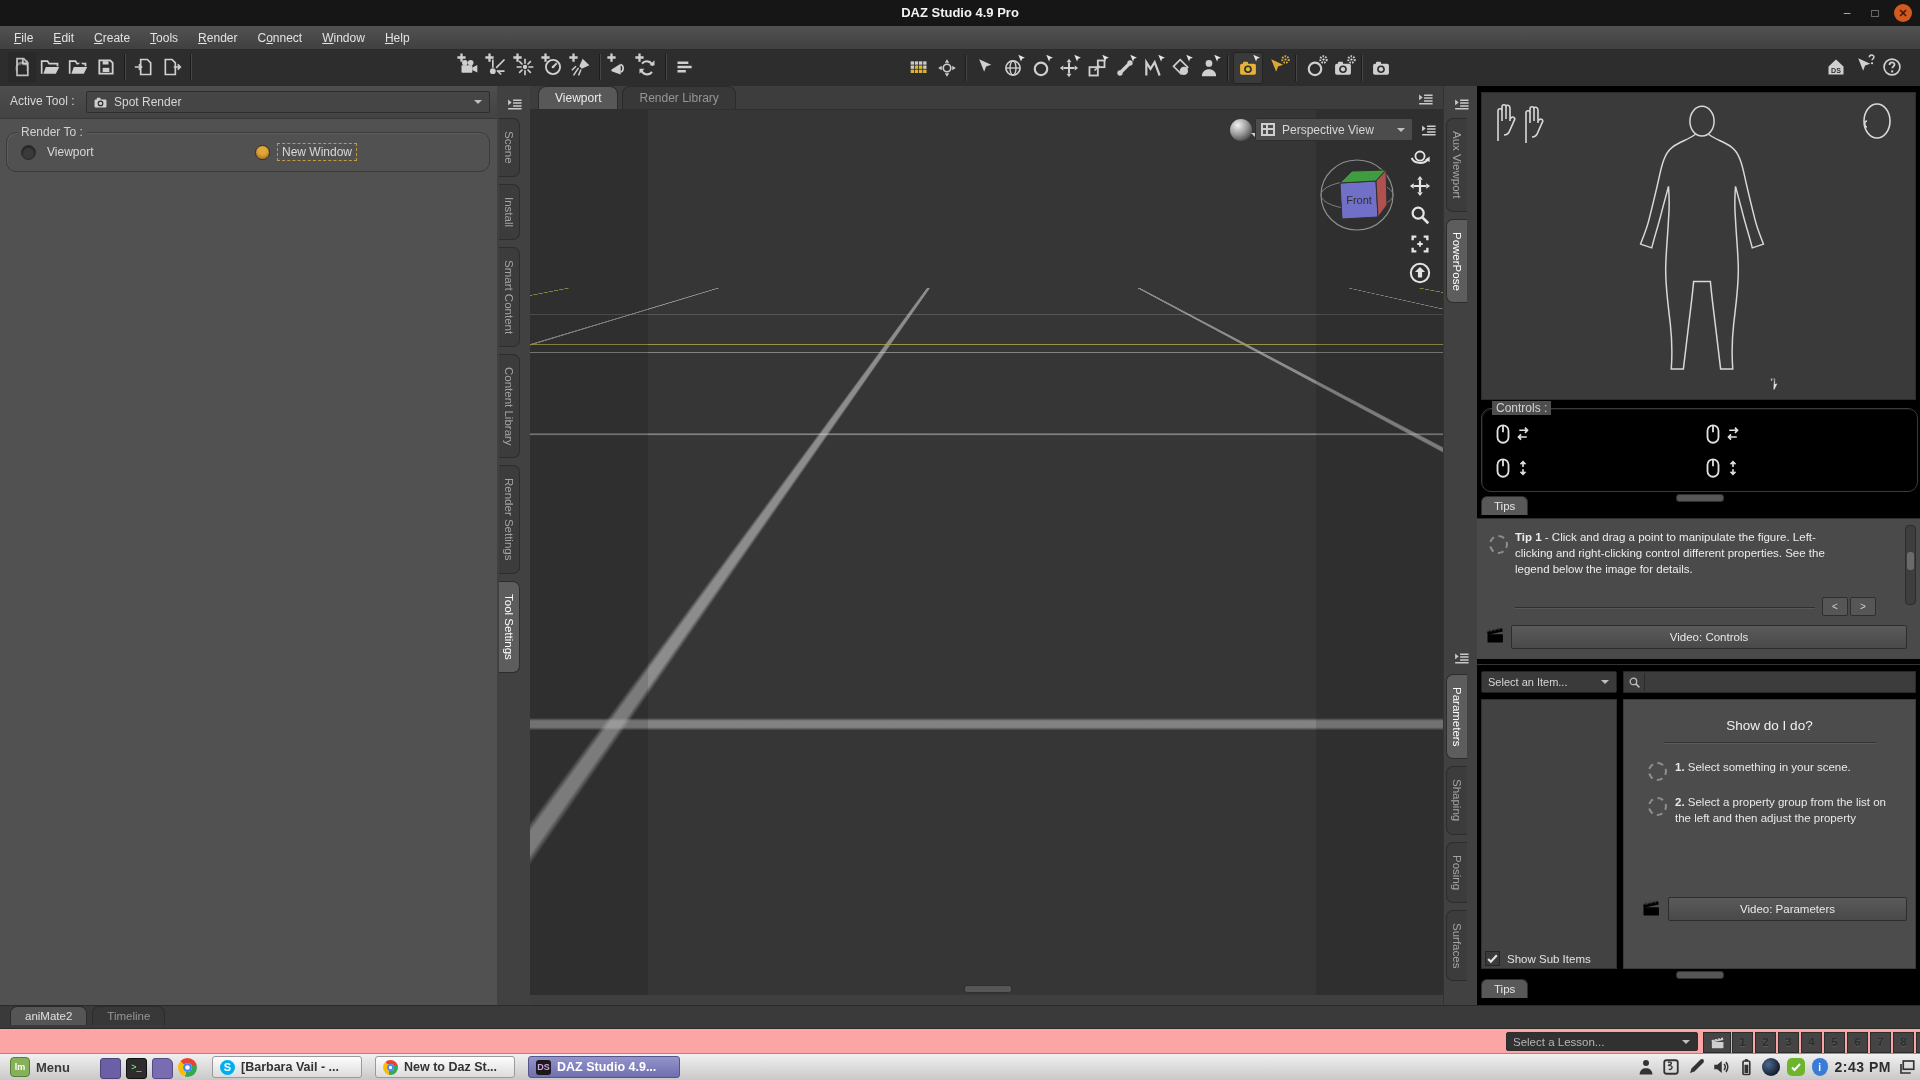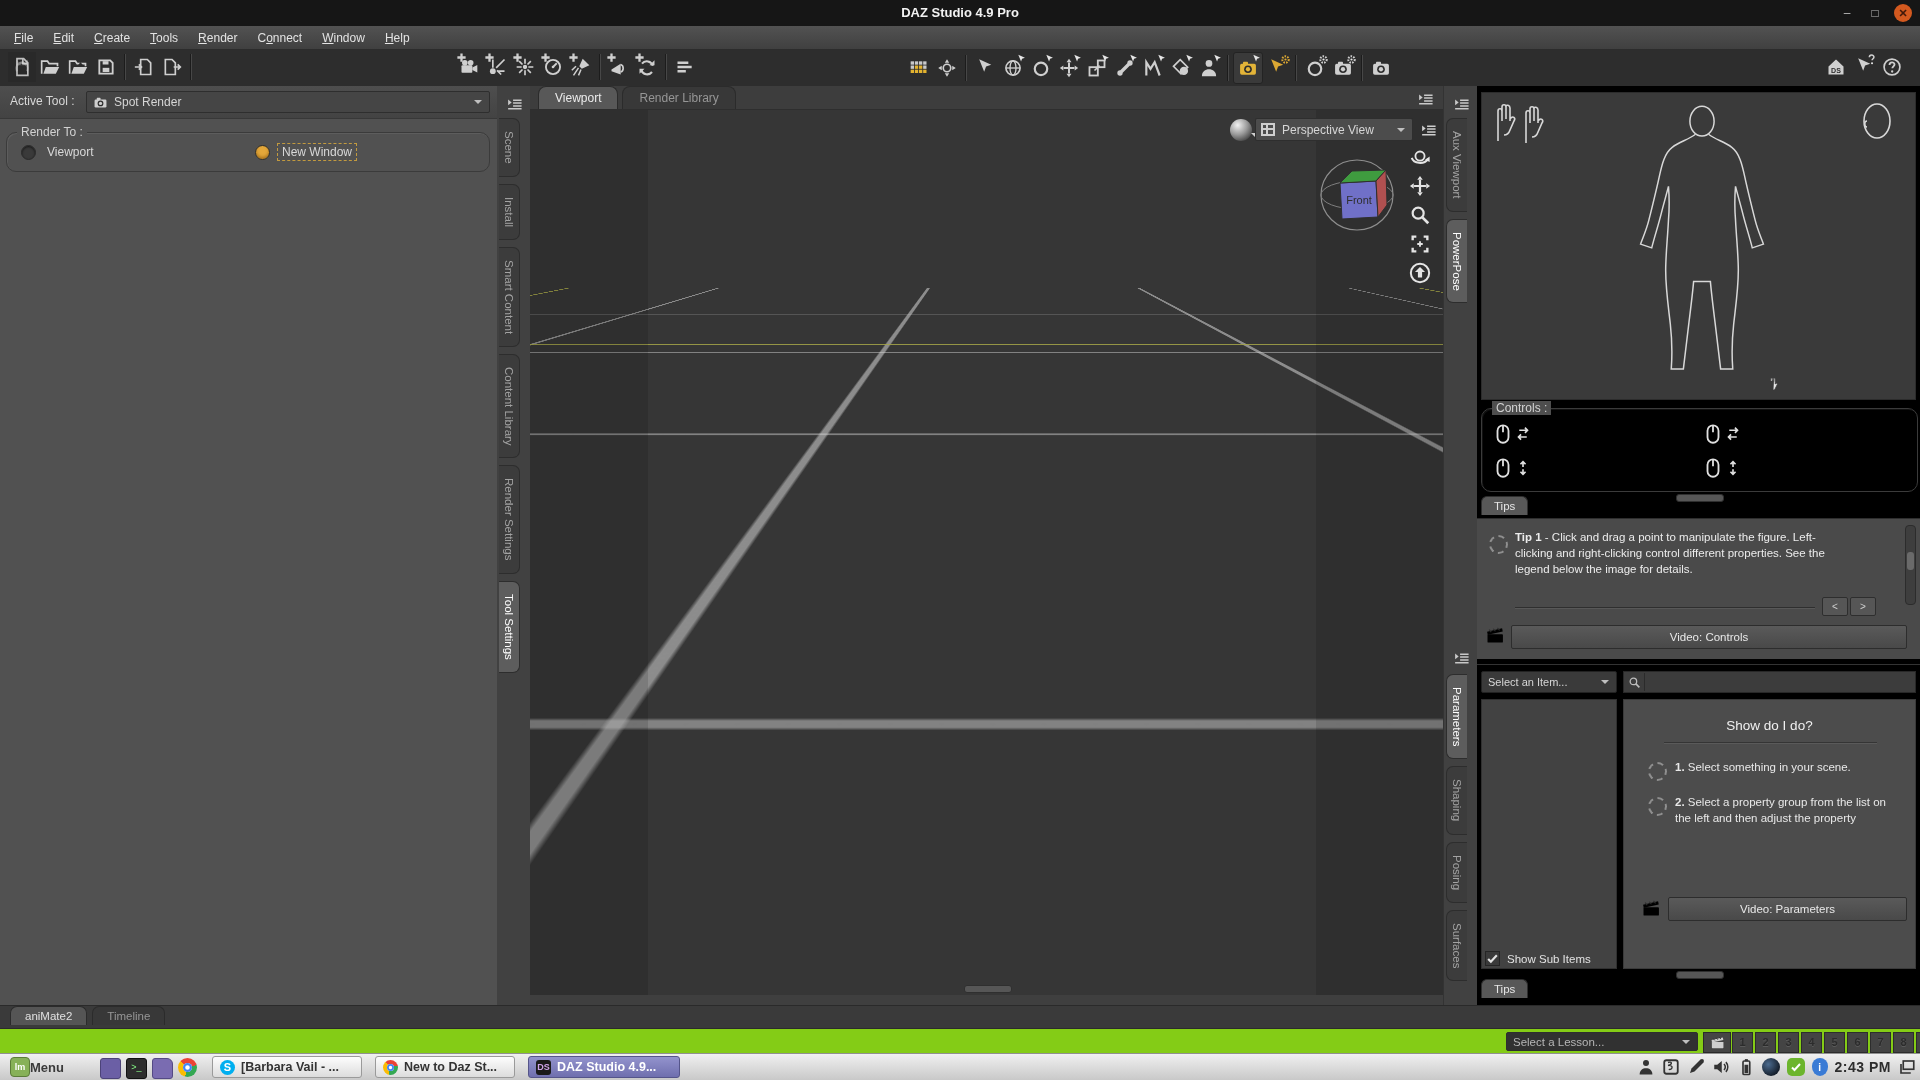--- a/index.html
+++ b/index.html
@@ -123,29 +123,29 @@
   .whathr{position:absolute;left:40px;top:42px;width:213px;height:1px;background:#353535;box-shadow:0 1px 0 rgba(255,255,255,.08);}
   .step{position:absolute;left:26px;width:250px;display:flex;gap:8px;font-size:11.5px;color:#e8e8e8;line-height:1.35;}
   .step b{white-space:nowrap;}
   .checkrow{position:absolute;left:8px;top:286px;display:flex;align-items:center;font-size:11.5px;color:#e2e2e2;gap:7px;}
   .checkbox{width:13px;height:13px;background:#3a3a3a;border:1px solid #252525;display:flex;align-items:center;justify-content:center;}
   .checkbox svg{width:13px;height:13px;stroke:#e3a73a;stroke-width:3.5;fill:none;}
   
   .bottomtabs{position:absolute;left:0;top:1005px;width:100%;height:23px;background:#3a3a3a;border-top:1px solid #2a2a2a;display:flex;align-items:flex-start;padding-left:10px;box-sizing:border-box;gap:5px;}
   .bottomtabs .htab{padding:3px 14px;font-size:11.5px;border-radius:7px 7px 0 0;}
   .bottomtabs .htab.active{background:#555;color:#e0e0e0;}
-  .lessonbar{position:absolute;left:0;top:1028px;width:100%;height:25px;background:#84cc16;border-top:1px solid #2b2b2b;}
+  .lessonbar{position:absolute;left:0;top:1028px;width:100%;height:25px;background:#fca5a5;border-top:1px solid #2b2b2b;}
   .lesson-combo{left:1506px;top:3px;width:192px;height:19px;background:#313131;color:#b5b5b5;font-size:11.5px;}
   .lesson-clap{position:absolute;left:1703px;top:3px;width:26px;height:19px;background:#454545;border:1px solid #2a2a2a;display:flex;align-items:center;justify-content:center;color:#cfcfcf;}
   .numrow{position:absolute;left:1732px;top:3px;display:flex;gap:2px;}
   .numbtn{width:19px;height:19px;background:#444;border:1px solid #2d2d2d;color:#2c2c2c;font-size:11px;font-weight:bold;
           text-align:center;line-height:19px;text-shadow:0 1px 0 rgba(255,255,255,.12);}
   
   .taskbar{position:absolute;left:0;top:1053px;width:100%;height:27px;background:linear-gradient(#f0f0f0,#c7c7c7);border-top:1px solid #909090;color:#222;}
-  .mintbtn{position:absolute;left:4px;top:2px;height:22px;display:flex;align-items:center;padding:0 6px;}
+  .mintbtn{position:absolute;left:4px;top:2px;height:22px;display:flex;align-items:center;gap:6px;padding:0 6px;}
   .mintlogo{width:18px;height:18px;border-radius:4px;background:#87b158;border:1px solid #5c7c39;color:#fff;
             font-size:9px;font-weight:bold;text-align:center;line-height:18px;}
   .mintbtn .mlabel{font-size:13px;font-weight:bold;color:#3a3a3a;}
   .qicon{position:absolute;top:4px;width:19px;height:19px;border-radius:3px;}
   .taskbtn{position:absolute;top:2px;height:22px;background:linear-gradient(#fdfdfd,#dcdcdc);border:1px solid #9a9a9a;border-radius:3px;
            display:flex;align-items:center;gap:6px;padding:0 7px;font-size:12.5px;font-weight:bold;color:#333;box-sizing:border-box;}
   .taskbtn.active{background:linear-gradient(#9393cd,#6f6fae);color:#fff;border-color:#55558a;}
   .appdot{width:15px;height:15px;border-radius:3px;flex:0 0 auto;}
   .tray{position:absolute;right:4px;top:2px;height:22px;display:flex;align-items:center;gap:7px;color:#333;}
   .tray svg{width:18px;height:18px;}

